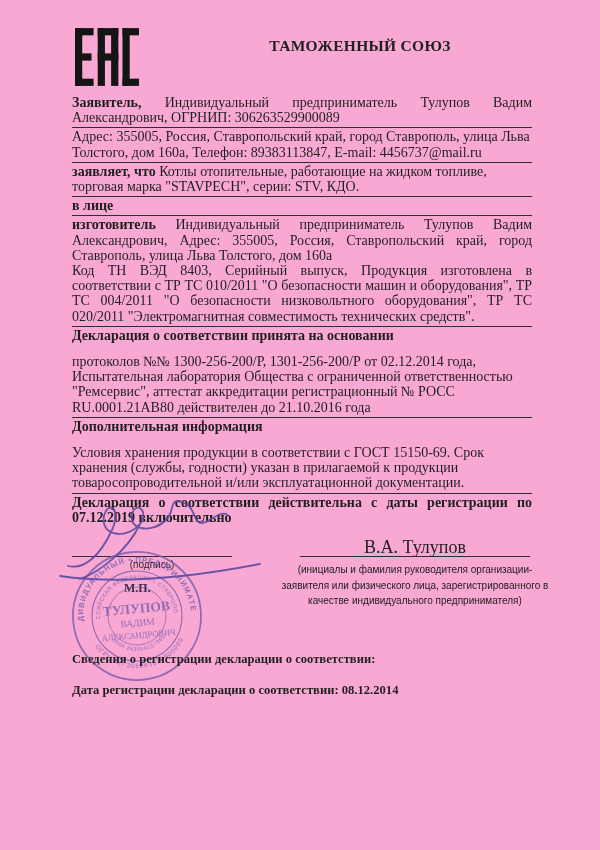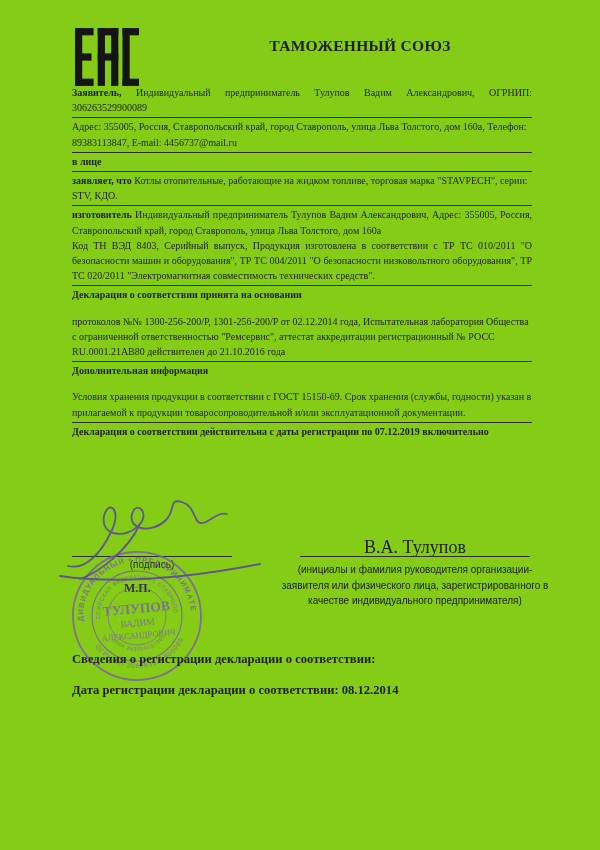--- a/index.html
+++ b/index.html
@@ -1,37 +1,37 @@
 <!DOCTYPE html>
 <html><head>
 <meta charset="utf-8">
 <style>
   html,body{margin:0;padding:0;}
   body{background:#e8e8e6;}
   .page{
     position:relative;
     width:600px;height:850px;
     margin:0 auto;
-    background:#84cc16;
+    background:#f9a8d4;
     font-family:"Liberation Serif", serif;
     color:#1f1f1f;
     overflow:hidden;
     box-shadow:0 0 4px rgba(0,0,0,.25);
   }
   
   .eac-logo{position:absolute;left:75px;top:28px;width:64px;height:58px;}
   .doc-title{
     position:absolute;left:170px;top:36px;width:380px;
     text-align:center;font-weight:bold;font-size:15.5px;line-height:19px;
     letter-spacing:.3px;
   }
   
   .doc-body{
-    position:absolute;left:72px;top:84px;width:460px;
-    font-size:10px;line-height:15.2px;
+    position:absolute;left:72px;top:94px;width:460px;
+    font-size:14px;line-height:15.2px;
   }
   .sect{border-bottom:1px solid #2e2e2e;padding:1px 0 2px 0;}
   .sect.nob{border-bottom:none;}
   .sect .lbl{font-weight:bold;}
   .sect p{margin:0;}
   .sect p.gap{margin-top:11px;}
   .just{text-align:justify;}
   .padbig{}
   
   .sig-line{position:absolute;left:72px;top:556px;width:160px;border-top:1px solid #2e2e2e;z-index:1;}
@@ -84,26 +84,26 @@
     <div class="sect">
       <p class="just"><span class="lbl">Заявитель,</span>
       <span>Индивидуальный предприниматель Тулупов Вадим Александрович, ОГРНИП: 306263529900089</span></p>
     </div>
 
     <div class="sect">
       <p>Адрес: 355005, Россия, Ставропольский край, город Ставрополь, улица Льва Толстого, дом 160а, Телефон: 89383113847, E-mail: 4456737@mail.ru</p>
     </div>
 
     <div class="sect">
-      <p><span class="lbl">в лице</span></p>
+      <p><span class="lbl">заявляет, что</span>
+      <span>Котлы отопительные, работающие на жидком топливе, торговая марка "STAVPECH", серии: STV, КДО.</span></p>
     </div>
 
     <div class="sect">
-      <p><span class="lbl">заявляет, что</span>
-      <span>Котлы отопительные, работающие на жидком топливе, торговая марка "STAVPECH", серии: STV, КДО.</span></p>
+      <p><span class="lbl">в лице</span></p>
     </div>
 
     <div class="sect padbig">
       <p class="just"><span class="lbl">изготовитель</span>
       <span>Индивидуальный предприниматель Тулупов Вадим Александрович, Адрес: 355005, Россия, Ставропольский край, город Ставрополь, улица Льва Толстого, дом 160а</span></p>
       <p class="just">Код ТН ВЭД 8403, Серийный выпуск, Продукция изготовлена в соответствии с ТР ТС 010/2011 "О безопасности машин и оборудования", ТР ТС 004/2011 "О безопасности низковольтного оборудования", ТР ТС 020/2011 "Электромагнитная совместимость технических средств".</p>
     </div>
 
 
     <div class="sect">

